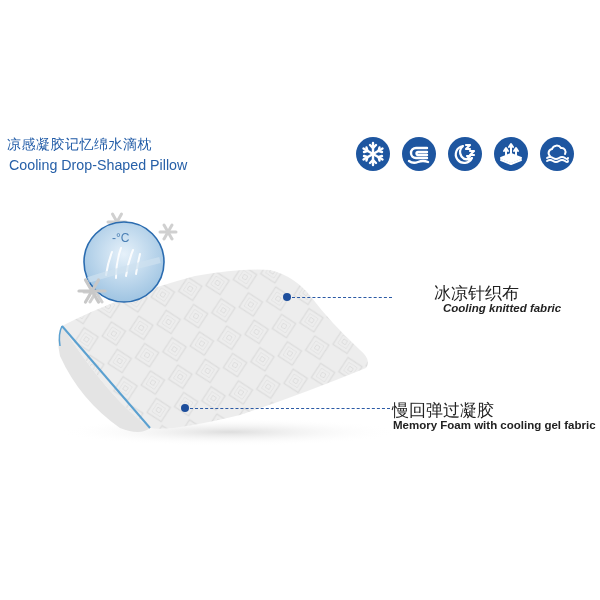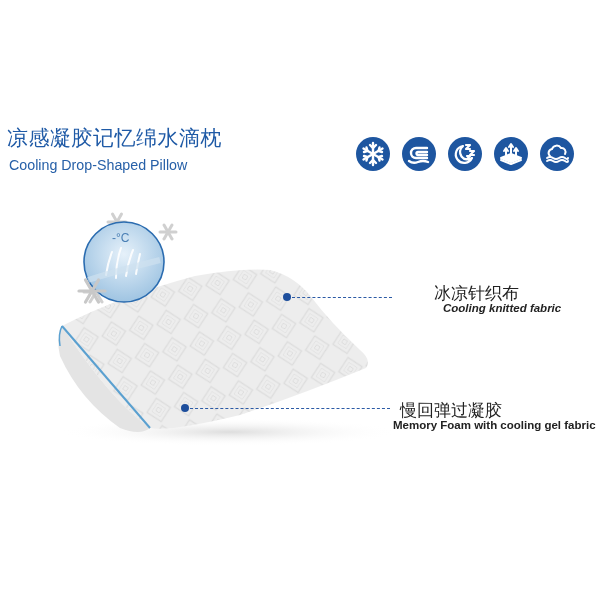--- a/index.html
+++ b/index.html
@@ -1,21 +1,21 @@
 <!DOCTYPE html>
 <html><head>
 <meta charset="utf-8">
 <style>
   * { box-sizing: border-box; margin: 0; padding: 0; }
   html, body { width: 600px; height: 600px; background: #ffffff; overflow: hidden; }
   body { position: relative; font-family: "DejaVu Sans", sans-serif; }
 
   .title-cn {
-    position: absolute; left: 7px; top: 124px;
-    font-size: 21px; color: #1f5aa6; letter-spacing: 0.5px; font-weight: 500;
+    position: absolute; left: 7px; top: 136px;
+    font-size: 14px; color: #1f5aa6; letter-spacing: 0.5px; font-weight: 500;
     white-space: nowrap;
   }
   .title-en {
     position: absolute; left: 9px; top: 156px;
     font-family: "Liberation Sans", sans-serif;
     font-size: 15.5px; color: #2760a8; white-space: nowrap;
     transform: scaleX(0.92); transform-origin: left center;
   }
 
   .icons { position: absolute; left: 356px; top: 137px; display: flex; gap: 12px; }
@@ -164,14 +164,14 @@
   </g>
 </svg>
 
 <div class="callout-dot" style="left:283px; top:293px;"></div>
 <div class="callout-line" style="left:292px; top:297px; width:100px;"></div>
 <div class="label-cn" style="left:434px; top:282px;">冰凉针织布</div>
 <div class="label-en" style="left:443px; top:302px;font-style:italic;">Cooling knitted fabric</div>
 
 <div class="callout-dot" style="left:181px; top:404px;"></div>
 <div class="callout-line" style="left:190px; top:408px; width:200px;"></div>
-<div class="label-cn" style="left:400px; top:399px;">慢回弹过凝胶</div>
+<div class="label-cn" style="left:392px; top:399px;">慢回弹过凝胶</div>
 <div class="label-en" style="left:393px; top:419px;">Memory Foam with cooling gel fabric</div>
 
 </body></html>

